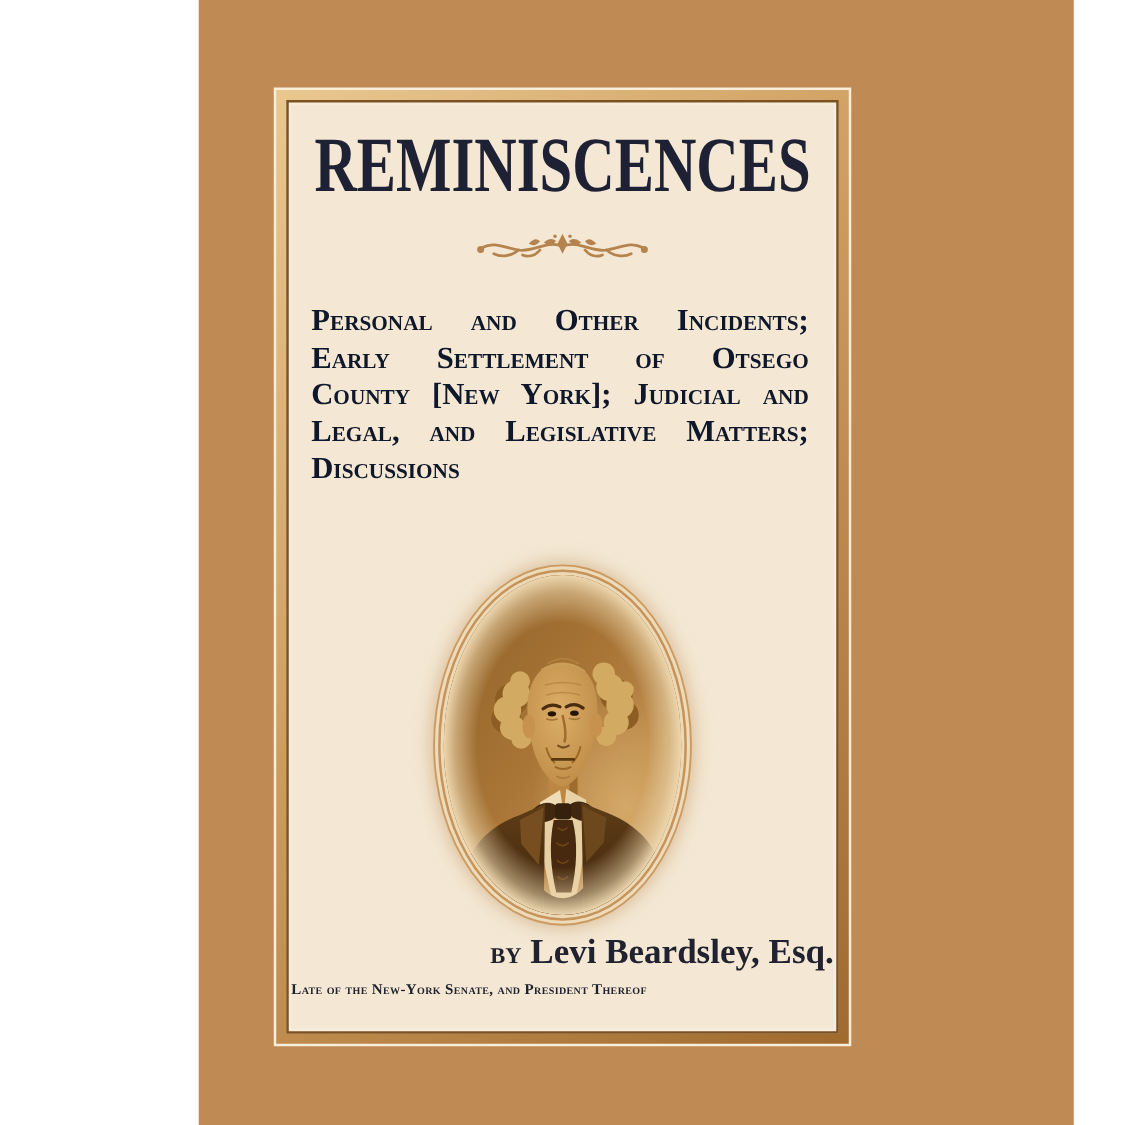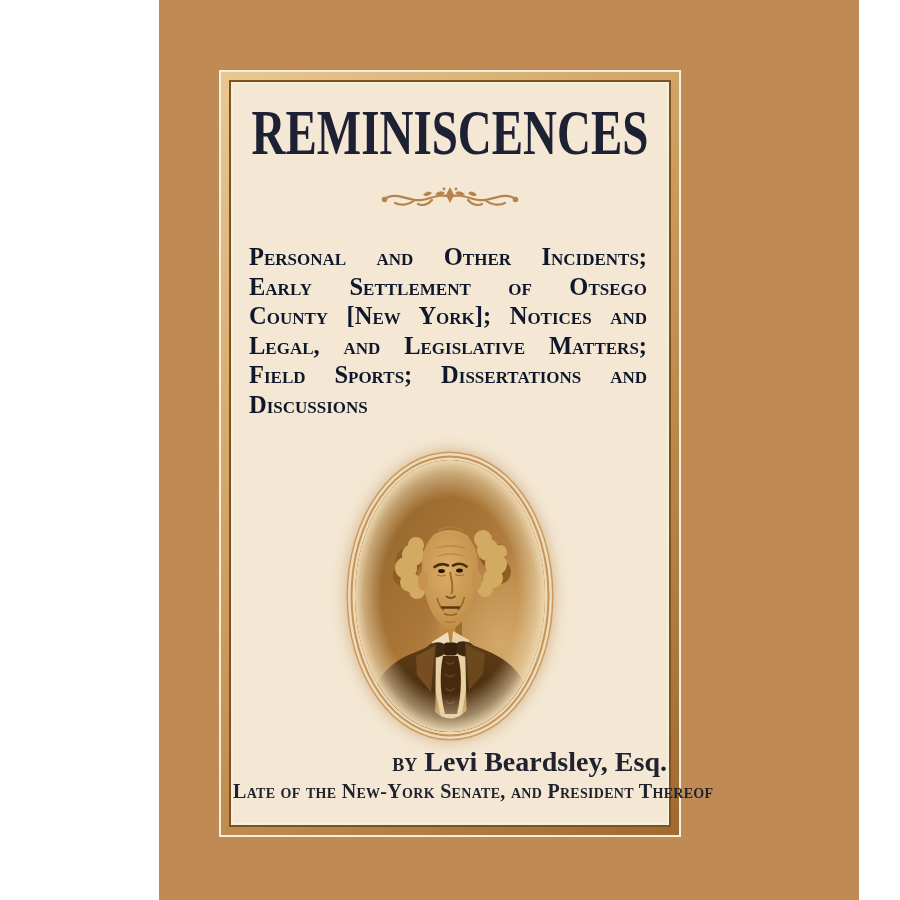--- a/index.html
+++ b/index.html
@@ -59,22 +59,22 @@
       0 0 15px 9px rgba(186,136,78,0.55);
   }
   .portrait-frame svg{display:block;width:100%;height:100%;}
   .byline{
     position:absolute;top:662px;left:0;width:100%;text-align:right;
     color:#20222f;font-weight:bold;font-size:28px;line-height:32px;
     white-space:nowrap;
   }
   .byline .sc{font-variant:small-caps;font-size:26px;}
   .credit{
-    position:absolute;top:697px;left:0;width:100%;text-align:center;
-    color:#20222f;font-weight:bold;font-size:20px;line-height:20px;
+    position:absolute;top:697px;left:0;width:100%;
+    color:#20222f;font-weight:bold;font-size:12px;line-height:20px;
     font-variant:small-caps;letter-spacing:0.3px;white-space:nowrap;
   }
 </style>
 </head>
 <body>
 
 <div class="cover">
   <div class="frame-outer">
     <div class="frame-band">
       <div class="frame-dark">
@@ -100,23 +100,22 @@
               <path d="M49,11 q5,-6 9,-2 q-4,5 -9,2 Z"></path>
               <path d="M103,11 q-5,-6 -9,-2 q4,5 9,2 Z"></path>
               <circle cx="70" cy="5" r="1.4"></circle>
               <circle cx="82" cy="5" r="1.4"></circle>
             </g>
           </svg>
 
           <div class="subtitle">
             <div class="line">Personal and Other Incidents;</div>
             <div class="line">Early Settlement of Otsego</div>
-            <div class="line">County [New York]; Notices and</div>
+            <div class="line">County [New York]; Judicial and</div>
             <div class="line">Legal, and Legislative Matters;</div>
-            <div class="line">Field Sports; Dissertations and</div>
             <div class="line last">Discussions</div>
           </div>
 
           <div class="portrait-frame" role="img" aria-label="Oval sepia-toned portrait of an elderly man with wild side hair, dark coat, white shirt and dark cravat">
             <svg viewBox="0 0 190 272" aria-hidden="true">
               <defs>
                 <linearGradient id="bgG" x1="0" y1="0" x2="1" y2="1">
                   <stop offset="0" stop-color="#8d5f26"></stop>
                   <stop offset="0.45" stop-color="#a87536"></stop>
                   <stop offset="1" stop-color="#cfa05f"></stop>

